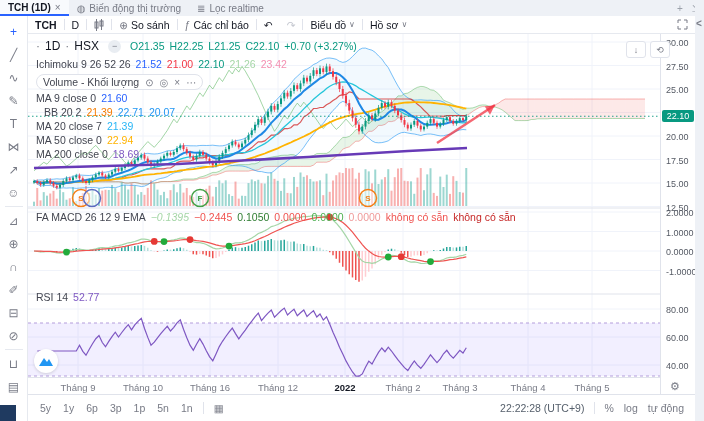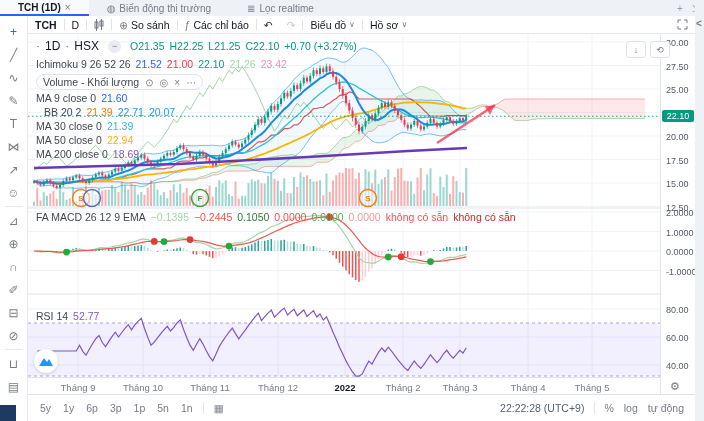--- a/index.html
+++ b/index.html
@@ -1,21 +1,21 @@
 <!DOCTYPE html>
 <html><head>
 <meta charset="utf-8">
 <style>
   html,body{margin:0;padding:0;background:#fff;}
   .app{position:relative;width:704px;height:421px;background:#fff;overflow:hidden;
        font-family:"Liberation Sans",sans-serif;color:#131722;}
   
   .tabbar{position:absolute;left:0;top:0;width:704px;height:16px;background:#eef1f6;
           display:flex;align-items:stretch;font-size:10px;color:#787b86;z-index:6;}
-  .tab{display:flex;align-items:center;gap:4px;padding:0 18px;cursor:pointer;text-align:right;}
+  .tab{display:flex;align-items:center;gap:4px;padding:0 8px;cursor:pointer;text-align:right;}
   .tab.active{background:#f8fafd;color:#131722;border-bottom:2px solid #2962ff;font-weight:bold;}
   .tab .closex{color:#787b86;font-weight:normal;}
   .tabbar .spacer{flex:1;}
   .tabbar .mini{width:16px;display:flex;align-items:center;justify-content:center;color:#9aa0aa;}
   
   .toolbar{position:absolute;left:28px;top:16px;width:667px;height:17px;background:#fff;
            border-bottom:1px solid #e6e9ef;display:flex;align-items:center;font-size:10.5px;z-index:5;}
   .tbtn{display:flex;align-items:center;gap:3px;padding:0 7px;height:100%;color:#131722;cursor:pointer;white-space:nowrap;}
   .tbtn.sym{font-weight:bold;}
   .tsep{width:1px;height:11px;background:#e0e3eb;}
@@ -976,63 +976,63 @@
           <span>MA 9 close 0</span>
           <span class="lv" style="color: rgb(41, 98, 255);">21.60</span>
         </div>
         <div class="lrow" style="top: 73px; padding-left: 8px;">
           <span>BB 20 2</span>
           <span class="lv" style="color: rgb(245, 124, 0);">21.39</span>
           <span class="lv" style="color: rgb(33, 150, 243);">22.71</span>
           <span class="lv" style="color: rgb(33, 150, 243);">20.07</span>
         </div>
         <div class="lrow" style="top: 87px;">
-          <span>MA 30 close 0</span>
+          <span>MA 20 close 7</span>
           <span class="lv" style="color: rgb(41, 182, 246);">21.39</span>
         </div>
         <div class="lrow" style="top: 101px;">
           <span>MA 50 close 0</span>
           <span class="lv" style="color: rgb(255, 179, 0);">22.94</span>
         </div>
         <div class="lrow" style="top: 115px;">
           <span>MA 200 close 0</span>
           <span class="lv" style="color: rgb(126, 87, 194);">18.69</span>
         </div>
         <div class="lrow" style="top: 178px;">
           <span>FA MACD 26 12 9 EMA</span>
-          <span class="lv" style="color: rgb(165, 214, 167);">−0.1395</span>
+          <span class="lv" style="color: rgb(165, 214, 167); font-style: italic;">−0.1395</span>
           <span class="lv" style="color: rgb(239, 83, 80);">−0.2445</span>
           <span class="lv" style="color: rgb(46, 125, 50);">0.1050</span>
           <span class="lv" style="color: rgb(239, 83, 80);">0.0000</span>
           <span class="lv" style="color: rgb(76, 175, 80);">0.0000</span>
           <span class="lv" style="color: rgb(239, 154, 154);">0.0000</span>
           <span class="lv" style="color: rgb(239, 83, 80);">không có sẵn</span>
           <span class="lv" style="color: rgb(198, 40, 40);">không có sẵn</span>
         </div>
-        <div class="lrow" style="top: 277px; justify-content: center;">
+        <div class="lrow" style="top: 258px; justify-content: center;">
           <span>RSI 14</span>
           <span class="lv" style="color: rgb(126, 87, 194);">52.77</span>
         </div>
       </div>
 
     <div class="snapbtns">
       <div class="snapbtn">↓</div>
       <div class="snapbtn">⟲</div>
     </div>
 
     <div class="tvlogo">
       <svg width="16" height="12">
         <path d="M1 11 L6 3 L9 7 L11 4 L15 11 Z" fill="#2196f3"></path>
       </svg>
     </div>
 
     <div class="time-axis" id="taxis">
         <div class="tlabel" style="left: 24px;">Tháng 9</div>
         <div class="tlabel" style="left: 89px;">Tháng 10</div>
-        <div class="tlabel" style="left: 156px;">Tháng 11</div>
+        <div class="tlabel" style="left: 156px;">Tháng 16</div>
         <div class="tlabel" style="left: 224px;">Tháng 12</div>
         <div class="tlabel bold" style="left: 291px;">2022</div>
         <div class="tlabel" style="left: 349px;">Tháng 2</div>
         <div class="tlabel" style="left: 406px;">Tháng 3</div>
         <div class="tlabel" style="left: 474px;">Tháng 4</div>
         <div class="tlabel" style="left: 538px;">Tháng 5</div>
       </div>
   </div>
 
   <div class="paxis" id="paxis">

